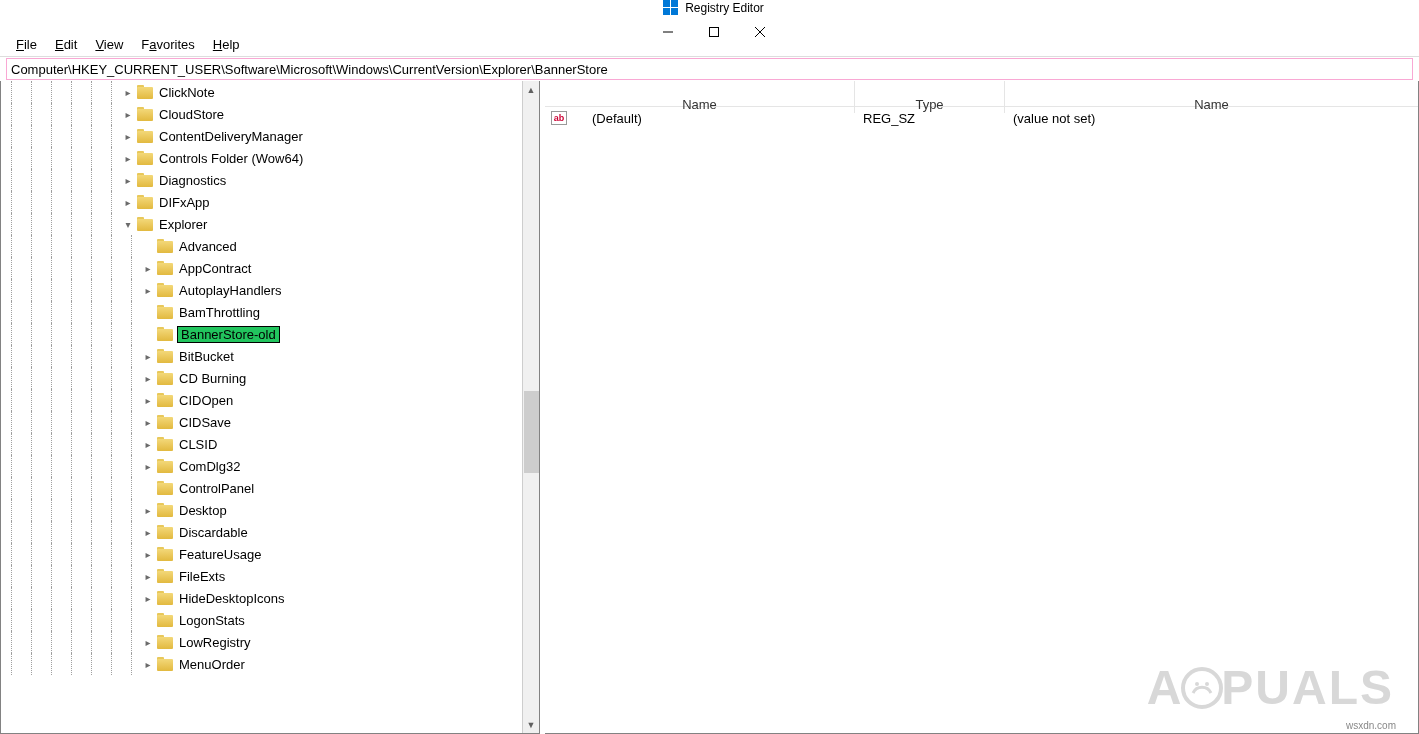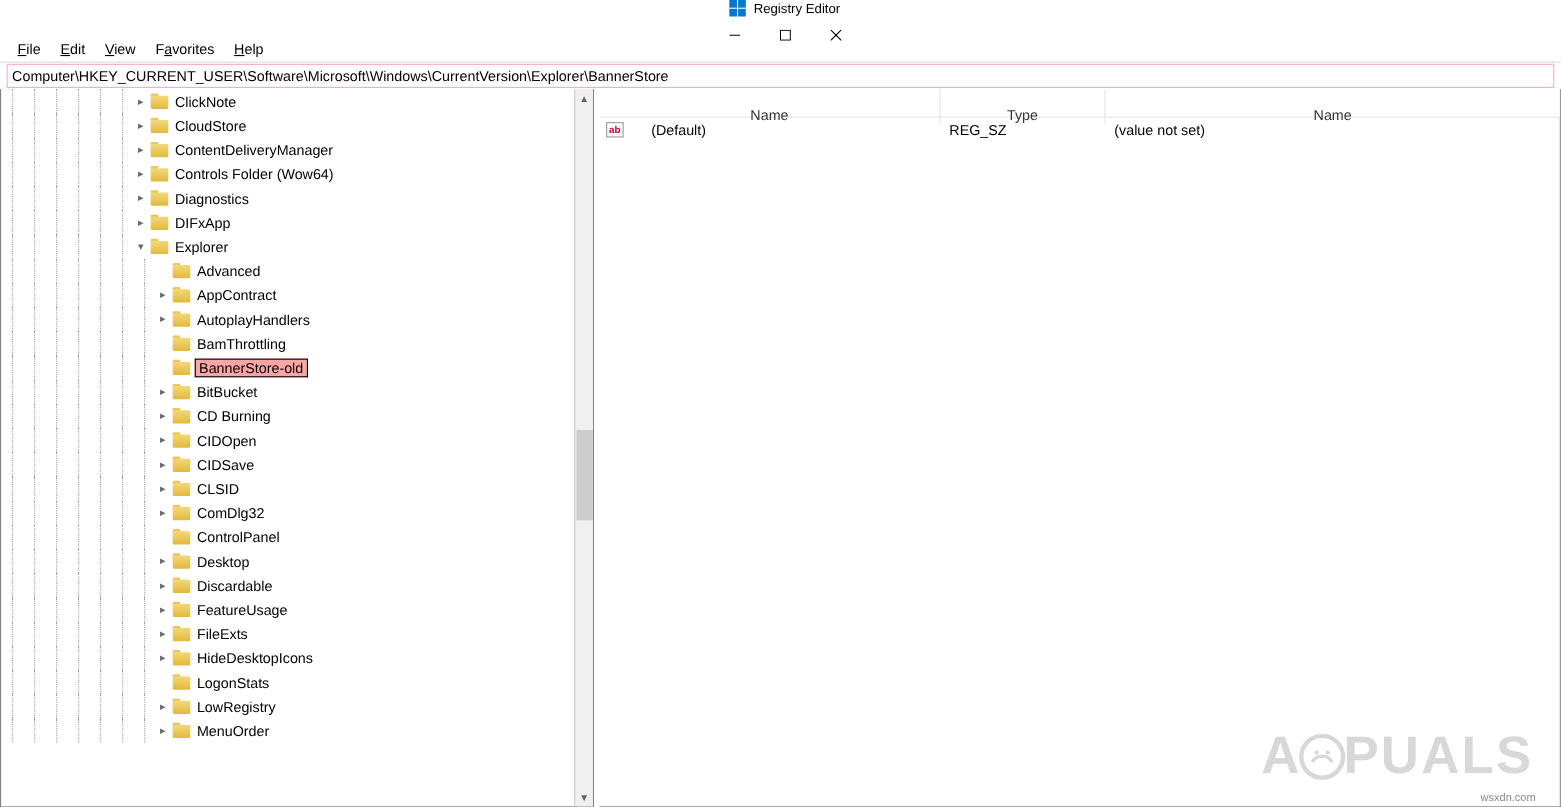--- a/index.html
+++ b/index.html
@@ -24,21 +24,21 @@
     .scroll-thumb { position: absolute; width: 15px; left: 1px; background: #cdcdcd; border-radius: 0; }
     .tree-content { font-size: 13px; color: #000; }
     .tree-row { display: flex; align-items: center; height: 22px; white-space: nowrap; cursor: pointer; }
     .tree-lines { display: flex; align-items: center; height: 22px; position: relative; }
     .vline { width: 1px; height: 22px; border-left: 1px dotted #a0a0a0; margin: 0 9px 0 10px; }
     .expander { width: 14px; height: 14px; display: flex; align-items: center; justify-content: center; color: #6b6b6b; font-size: 10px; cursor: pointer; margin-right: 2px; }
     .folder-icon { width: 16px; height: 14px; display: inline-block; margin-right: 4px; position: relative; }
     .folder-icon::before { content: ""; position: absolute; top: 0; left: 0; width: 7px; height: 3px; background: #e8c85a; border-radius: 1px 1px 0 0; }
     .folder-icon::after { content: ""; position: absolute; top: 2px; left: 0; width: 16px; height: 12px; background: linear-gradient(#f3d879, #e2b93f); border-radius: 1px; }
     .node-label { padding: 0 2px; }
-    .node-label.editing { border: 1px solid #000; padding: 0 3px; background: #fca5a5; }
+    .node-label.editing { border: 1px solid #000; padding: 0 3px; background: #22c55e; }
     .splitter { width: 5px; cursor: col-resize; background: #fff; }
     .list-panel { flex: 1; border: 1px solid #828282; border-top: none; border-left: none; overflow: hidden; position: relative; }
     .list-header { height: 26px; display: flex; background: #fff; border-bottom: 1px solid #e5e5e5; font-size: 13px; }
     .list-col { padding: 16px 8px; border-right: 1px solid #e5e5e5; color: #333; text-align: center; }
     .list-rows { font-size: 13px; }
     .list-row { display: flex; height: 22px; align-items: center; cursor: pointer; }
     .value-icon { width: 16px; height: 16px; margin: 0 4px 0 6px; display: flex; align-items: center; justify-content: center; }
     .ab-icon { width: 16px; height: 14px; background: #fff; border: 1px solid #999; position: relative; display: flex; align-items: center; justify-content: center; }
     .ab-icon::before { content: "ab"; font-size: 9px; font-weight: bold; color: #c03; line-height: 1; }
     .watermark { position: absolute; right: 24px; bottom: 18px; font-family: Arial, sans-serif; font-weight: 900; font-size: 48px; color: #d8d8d8; letter-spacing: 2px; display: flex; align-items: center; pointer-events: none; }

